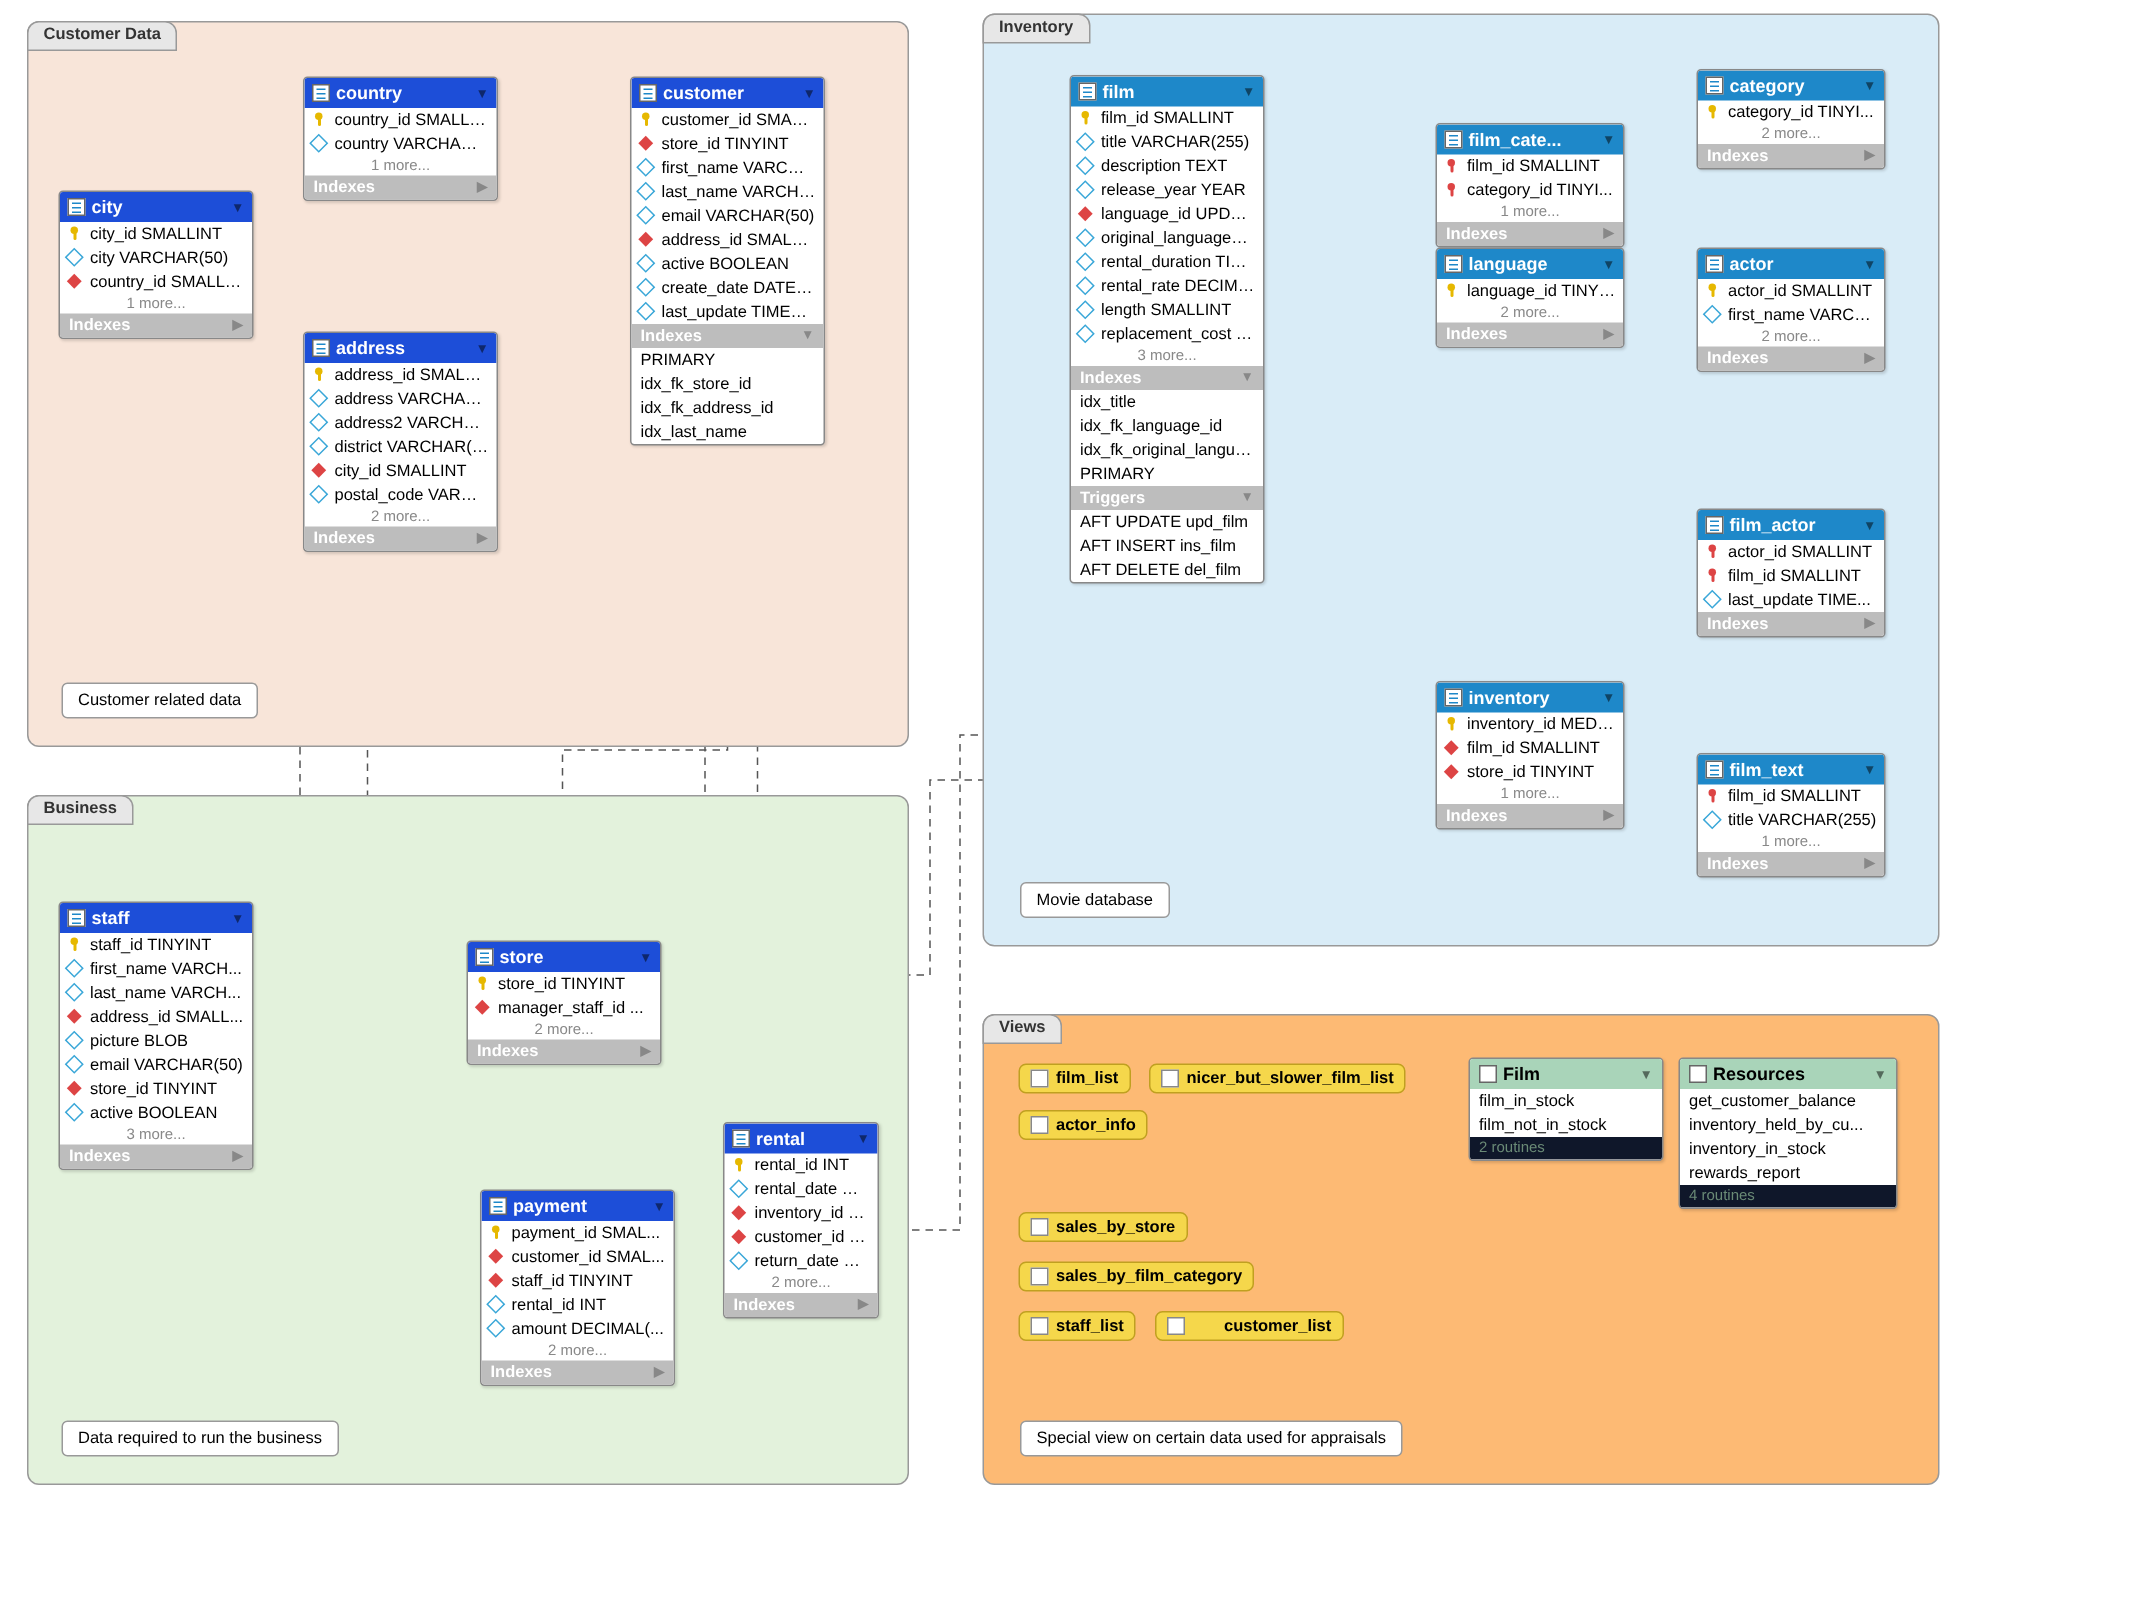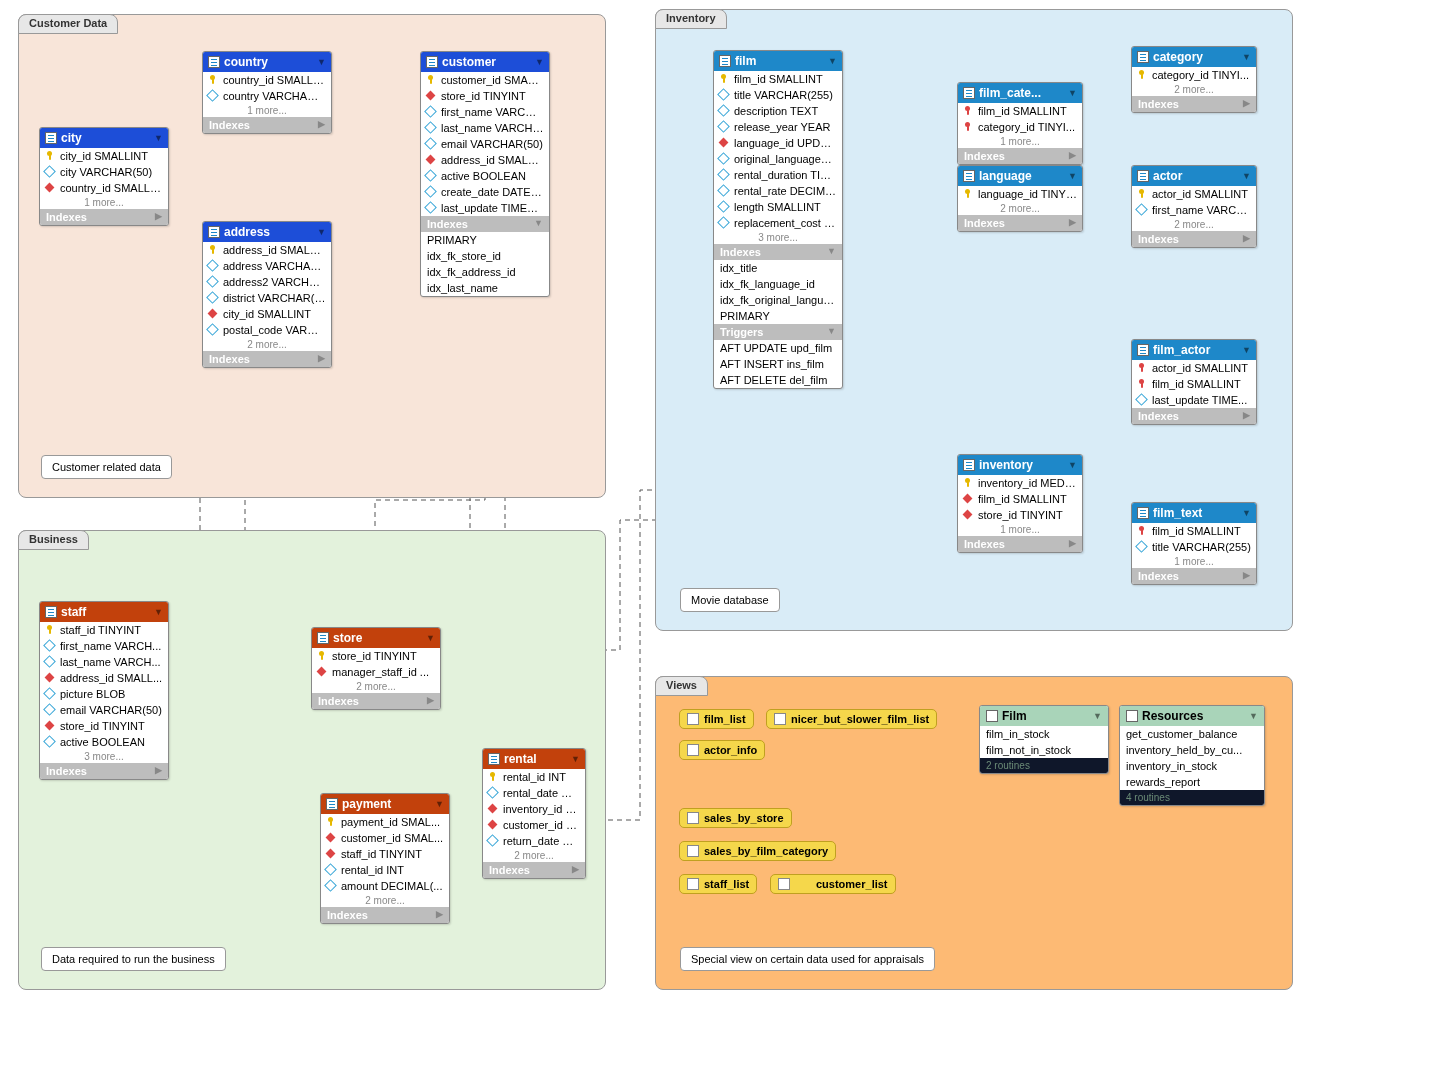--- a/index.html
+++ b/index.html
@@ -8,21 +8,21 @@
   .group-customer { background: #f8e5d9; }
   .group-business { background: #e3f2dc; }
   .group-inventory { background: #d9ecf7; }
   .group-views { background: #fdba74; }
   .group-tab { position: absolute; top: -1px; left: -1px; height: 20px; background: #e7e7e7; border: 1px solid #999; border-top-left-radius: 8px; border-top-right-radius: 8px; padding: 2px 10px 0 10px; font-size: 11px; color: #333; font-weight: bold; }
   .note { position: absolute; background: #fff; border: 1px solid #999; border-radius: 4px; padding: 5px 10px; font-size: 11px; }
   .tbl { position: absolute; width: 130px; background: #fff; border: 1px solid #888; border-radius: 3px; overflow: hidden; font-size: 11px; box-shadow: 1px 1px 2px rgba(0,0,0,0.15); }
   .thdr { display: flex; align-items: center; padding: 3px 5px; font-weight: bold; color: #fff; font-size: 12px; }
   .thdr-orange { background: #1d4ed8; }
   .thdr-blue { background: #1e88c9; }
-  .thdr-green { background: #c2410c; align-items: center; }
+  .thdr-green { background: #1d4ed8; align-items: center; }
   .ticon { width: 12px; height: 12px; background: #fff; border: 1px solid #666; margin-right: 4px; display: inline-block; position: relative; }
   .ticon::before, .ticon::after { content:''; position:absolute; background:#1e88c9; }
   .ticon::before { top:2px; left:2px; right:2px; height:1px; }
   .ticon::after { top:5px; left:2px; right:2px; height:1px; box-shadow: 0 3px 0 #1e88c9; }
   .tarrow { margin-left: auto; color: rgba(0,0,0,0.5); font-size: 9px; }
   .trow { display: flex; align-items: center; padding: 2px 5px; white-space: nowrap; overflow: hidden; text-overflow: ellipsis; }
   .trow span.txt { overflow: hidden; text-overflow: ellipsis; }
   .ico { width: 11px; height: 11px; margin-right: 4px; flex-shrink: 0; display: inline-block; }
   .ico-pk { position:relative; }
   .ico-pk::before { content:''; position:absolute; width:5px; height:5px; border-radius:50%; background:#e6b800; top:0; left:2px; }

